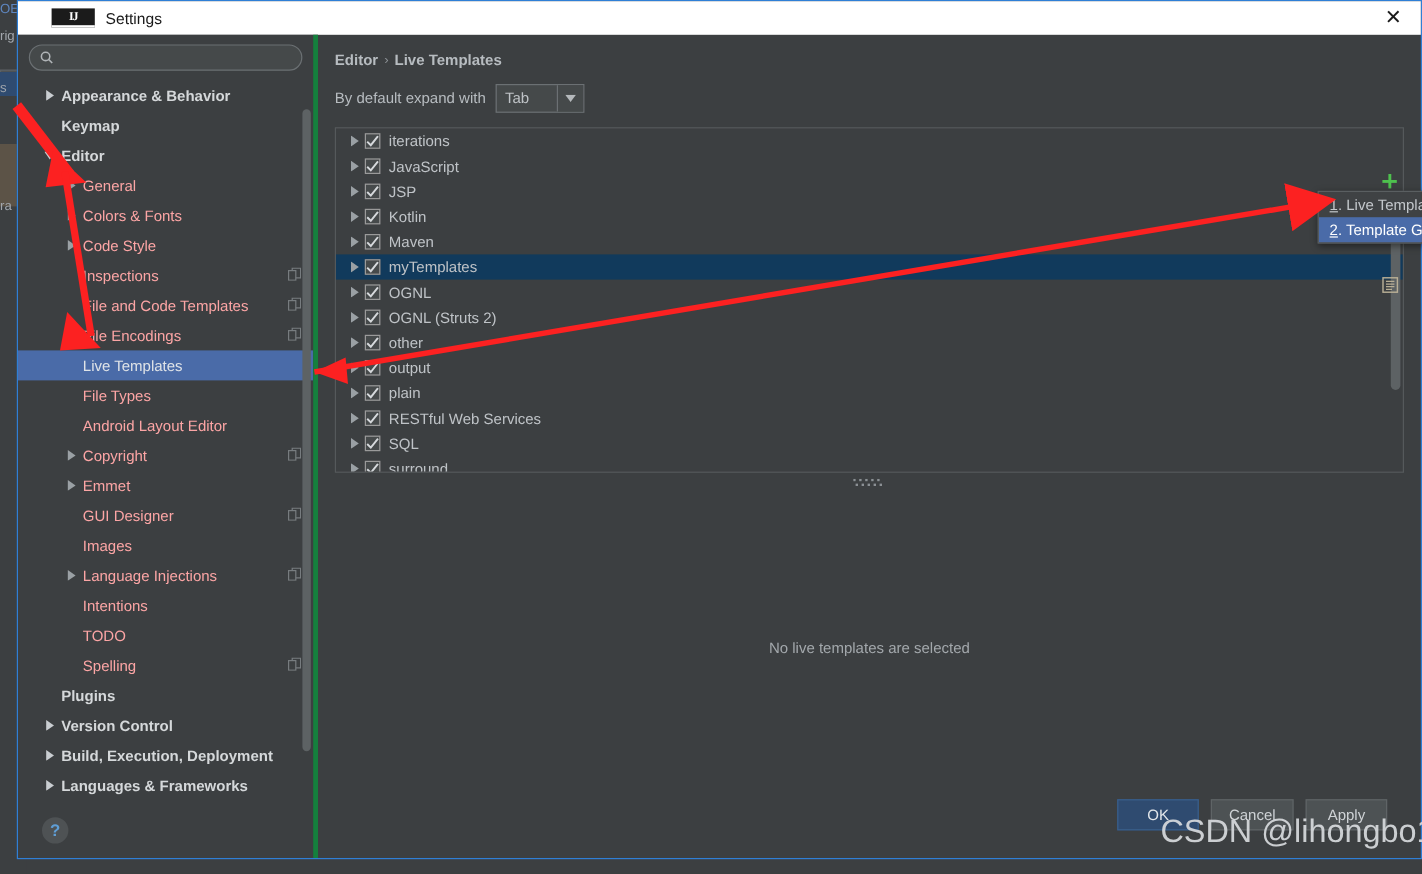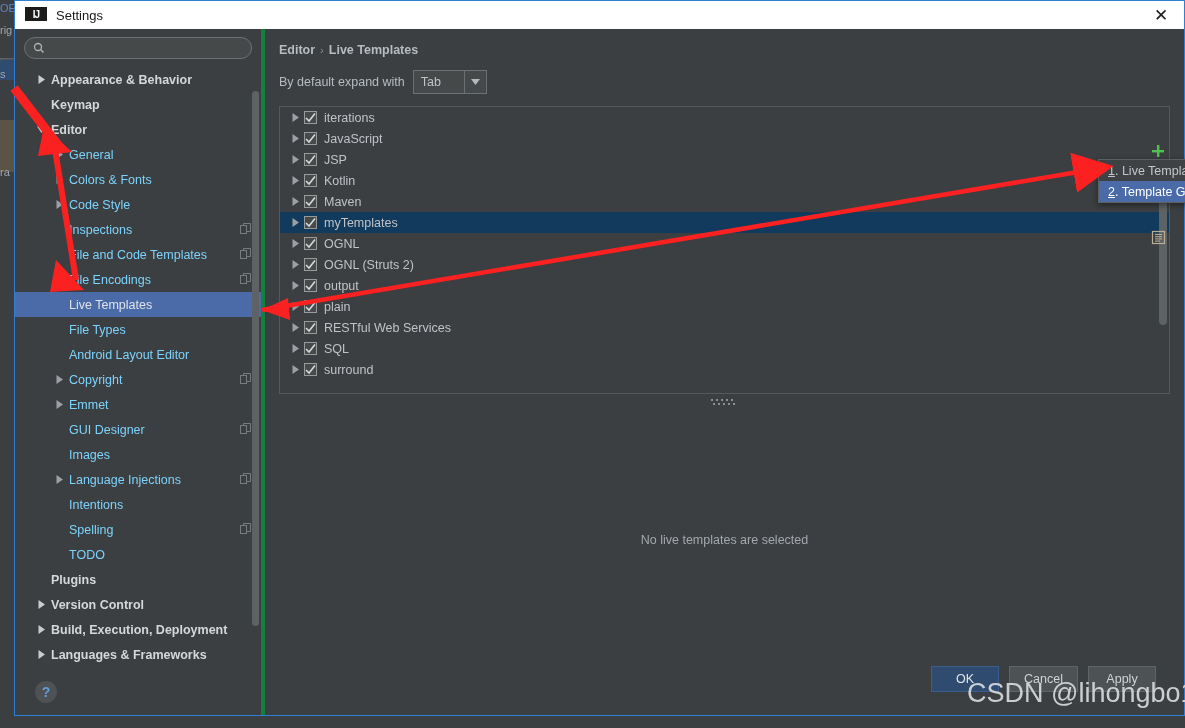--- a/index.html
+++ b/index.html
@@ -44,27 +44,28 @@
     background: #3c3f41;
     display: flex; flex-direction: column;
   }
   #titlebar {
     height: 28px; background: #ffffff;
     display: flex; align-items: center;
     padding: 0 0 0 10px; flex: none;
     position: relative;
   }
   #titlebar .tb-icon {
-    width: 22px; height: 16px; flex: none;
+    width: 36px; height: 16px; flex: none;
     background: #1b1b1b;
     display: flex; align-items: center; justify-content: center;
     color: #ffffff; font-size: 10px; font-weight: bold;
     letter-spacing: -1px;
-    font-family: Liberation Sans, sans-serif;
+    font-family: Liberation Serif, serif;
     border-bottom: 2px solid #ffffff;
+    margin-left: 18px;
   }
   #titlebar .tb-title {
     margin-left: 9px; font-size: 13px; color: #1a1a1a;
   }
   #titlebar .tb-close {
     position: absolute; right: 0; top: 0;
     width: 46px; height: 28px;
     display: flex; align-items: center; justify-content: center;
     font-size: 17px; color: #1a1a1a; cursor: pointer;
     font-family: "DejaVu Sans", sans-serif;
@@ -90,21 +91,21 @@
   #searchbox input {
     flex: 1; background: transparent; border: none; outline: none;
     color: #bbbbbb; font-size: 12px;
     font-family: "Liberation Sans", sans-serif;
   }
   #searchbox input::placeholder { color: #7a7f82; }
 
   #tree { flex: 1; overflow: hidden; position: relative; padding-top: 1px; }
   .tnode {
     height: 25px; display: flex; align-items: center;
-    font-size: 12.5px; color: #7dd3fc; position: relative;
+    font-size: 12.5px; color: #fca5a5; position: relative;
     cursor: default; white-space: nowrap;
   }
   .tnode.bold { font-weight: bold; color: #d5d8da; }
   .tnode.sel { background: #4a6ba8; color: #dfe3e7; }
   .tnode .arrow {
     width: 13px; height: 13px; flex: none;
     display: flex; align-items: center; justify-content: center;
     margin-right: 3px;
   }
   .tnode .arrow.none { visibility: hidden; }
@@ -413,29 +414,29 @@
                   <rect x="0.5" y="2.5" width="6" height="8" fill="none" stroke="#8f9498" stroke-width="1"></rect>
                   <path d="M3.5 2.5 V0.5 H10.5 V8.5 H6.5" fill="none" stroke="#8f9498" stroke-width="1"></path>
                 </svg></span>
             </div>
             <div class="tnode" style="padding-left: 38px;">
               <span class="arrow none"></span>
               <span class="label">Intentions</span>
             </div>
             <div class="tnode" style="padding-left: 38px;">
               <span class="arrow none"></span>
+              <span class="label">TODO</span>
+            </div>
+            <div class="tnode" style="padding-left: 38px;">
+              <span class="arrow none"></span>
               <span class="label">Spelling</span>
               <span class="cfgicon"><svg width="11" height="11" viewBox="0 0 11 11">
                   <rect x="0.5" y="2.5" width="6" height="8" fill="none" stroke="#8f9498" stroke-width="1"></rect>
                   <path d="M3.5 2.5 V0.5 H10.5 V8.5 H6.5" fill="none" stroke="#8f9498" stroke-width="1"></path>
                 </svg></span>
-            </div>
-            <div class="tnode" style="padding-left: 38px;">
-              <span class="arrow none"></span>
-              <span class="label">TODO</span>
             </div>
             <div class="tnode bold" style="padding-left: 20px;">
               <span class="arrow none"></span>
               <span class="label">Plugins</span>
             </div>
             <div class="tnode bold" style="padding-left: 20px;">
               <span class="arrow">
                 <svg width="9" height="9" viewBox="0 0 9 9">
                   <polygon points="1.5,0 8,4.5 1.5,9" fill="#c9cdd1"></polygon>
                 </svg>
@@ -584,20 +585,33 @@
                   <svg width="9" height="9" viewBox="0 0 9 9">
                     <polygon points="1.5,0 8,4.5 1.5,9" fill="#9aa0a4"></polygon>
                   </svg>
                 </span>
                 <span class="cbox">
                   <svg width="11" height="10" viewBox="0 0 11 10">
                     <polyline points="1,5 4,8 10,0.5" fill="none" stroke="#d6d9dc" stroke-width="1.6"></polyline>
                   </svg>
                 </span>
                 <span>OGNL (Struts 2)</span>
+              </div>
+              <div class="lrow">
+                <span class="arrow">
+                  <svg width="9" height="9" viewBox="0 0 9 9">
+                    <polygon points="1.5,0 8,4.5 1.5,9" fill="#9aa0a4"></polygon>
+                  </svg>
+                </span>
+                <span class="cbox">
+                  <svg width="11" height="10" viewBox="0 0 11 10">
+                    <polyline points="1,5 4,8 10,0.5" fill="none" stroke="#d6d9dc" stroke-width="1.6"></polyline>
+                  </svg>
+                </span>
+                <span>other</span>
               </div>
               <div class="lrow">
                 <span class="arrow">
                   <svg width="9" height="9" viewBox="0 0 9 9">
                     <polygon points="1.5,0 8,4.5 1.5,9" fill="#9aa0a4"></polygon>
                   </svg>
                 </span>
                 <span class="cbox">
                   <svg width="11" height="10" viewBox="0 0 11 10">
                     <polyline points="1,5 4,8 10,0.5" fill="none" stroke="#d6d9dc" stroke-width="1.6"></polyline>

